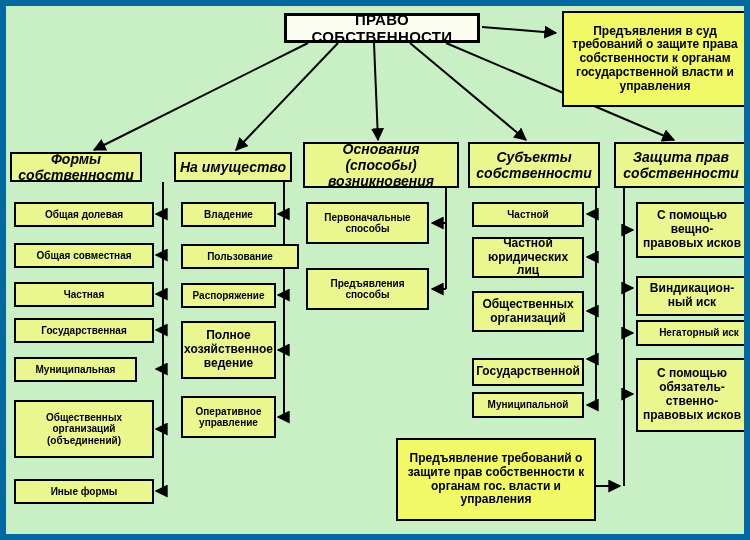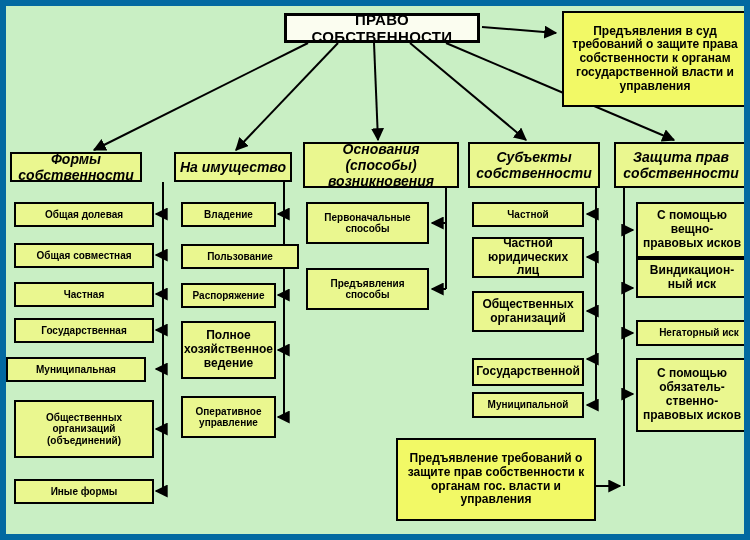--- a/index.html
+++ b/index.html
@@ -99,39 +99,39 @@
   <div class="box header" style="left:4px;top:146px;width:132px;height:30px">Формы собственности</div>
   <div class="box header" style="left:168px;top:146px;width:118px;height:30px">На имущество</div>
   <div class="box header" style="left:297px;top:136px;width:156px;height:46px">Основания (способы) возникновения</div>
   <div class="box header" style="left:462px;top:136px;width:132px;height:46px">Субъекты собственности</div>
   <div class="box header" style="left:608px;top:136px;width:134px;height:46px">Защита прав собственности</div>
 
   <div class="box item" style="left:8px;top:196px;width:140px;height:25px">Общая долевая</div>
   <div class="box item" style="left:8px;top:237px;width:140px;height:25px">Общая совместная</div>
   <div class="box item" style="left:8px;top:276px;width:140px;height:25px">Частная</div>
   <div class="box item" style="left:8px;top:312px;width:140px;height:25px">Государственная</div>
-  <div class="box item" style="left:0;top:351px;width:140px;height:25px">Муниципальная</div>
+  <div class="box item" style="left:8px;top:351px;width:123px;height:25px">Муниципальная</div>
   <div class="box item" style="left:8px;top:394px;width:140px;height:58px">Общественных организаций (объединений)</div>
   <div class="box item" style="left:8px;top:473px;width:140px;height:25px">Иные формы</div>
 
   <div class="box item" style="left:175px;top:196px;width:95px;height:25px">Владение</div>
   <div class="box item" style="left:175px;top:238px;width:118px;height:25px">Пользование</div>
   <div class="box item" style="left:175px;top:277px;width:95px;height:25px">Распоряжение</div>
   <div class="box item sm" style="left:175px;top:315px;width:95px;height:58px">Полное хозяйственное ведение</div>
   <div class="box item" style="left:175px;top:390px;width:95px;height:42px">Оперативное управление</div>
 
   <div class="box item" style="left:300px;top:196px;width:123px;height:42px">Первоначальные способы</div>
   <div class="box item" style="left:300px;top:262px;width:123px;height:42px">Предъявления способы</div>
 
   <div class="box item" style="left:466px;top:196px;width:112px;height:25px">Частной</div>
   <div class="box item sm" style="left:466px;top:231px;width:112px;height:41px">Частной юридических лиц</div>
   <div class="box item sm" style="left:466px;top:285px;width:112px;height:41px">Общественных организаций</div>
   <div class="box item sm" style="left:466px;top:352px;width:112px;height:28px">Государственной</div>
   <div class="box item" style="left:466px;top:386px;width:112px;height:26px">Муниципальной</div>
 
   <div class="box item sm" style="left:630px;top:196px;width:112px;height:56px">С помощью вещно-правовых исков</div>
-  <div class="box item sm" style="left:630px;top:252px;width:112px;height:40px">Виндикацион-ный иск</div>
+  <div class="box item sm" style="left:630px;top:270px;width:112px;height:40px">Виндикацион-ный иск</div>
   <div class="box item" style="left:630px;top:314px;width:126px;height:26px">Негаторный иск</div>
   <div class="box item sm" style="left:630px;top:352px;width:112px;height:74px">С помощью обязатель-ственно-правовых исков</div>
 
   <div class="box note" style="left:390px;top:432px;width:200px;height:83px">Предъявление требований о защите прав собственности к органам гос. власти и управления</div>
 
 </div>
 
 </body></html>

